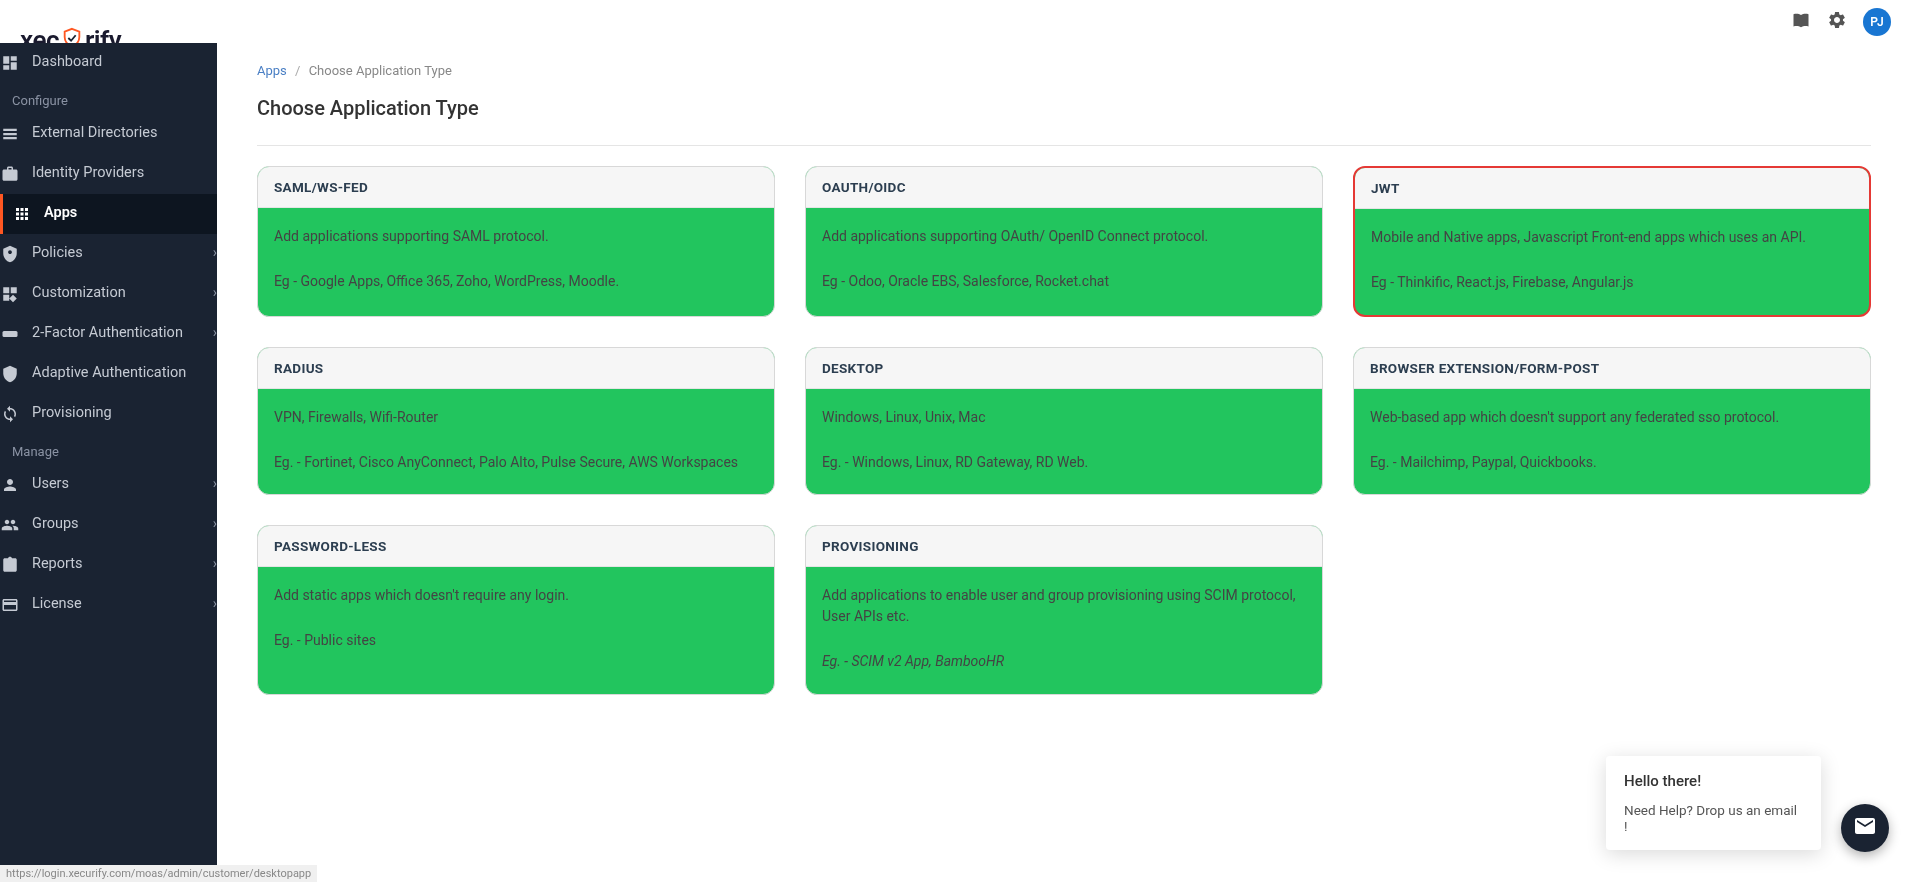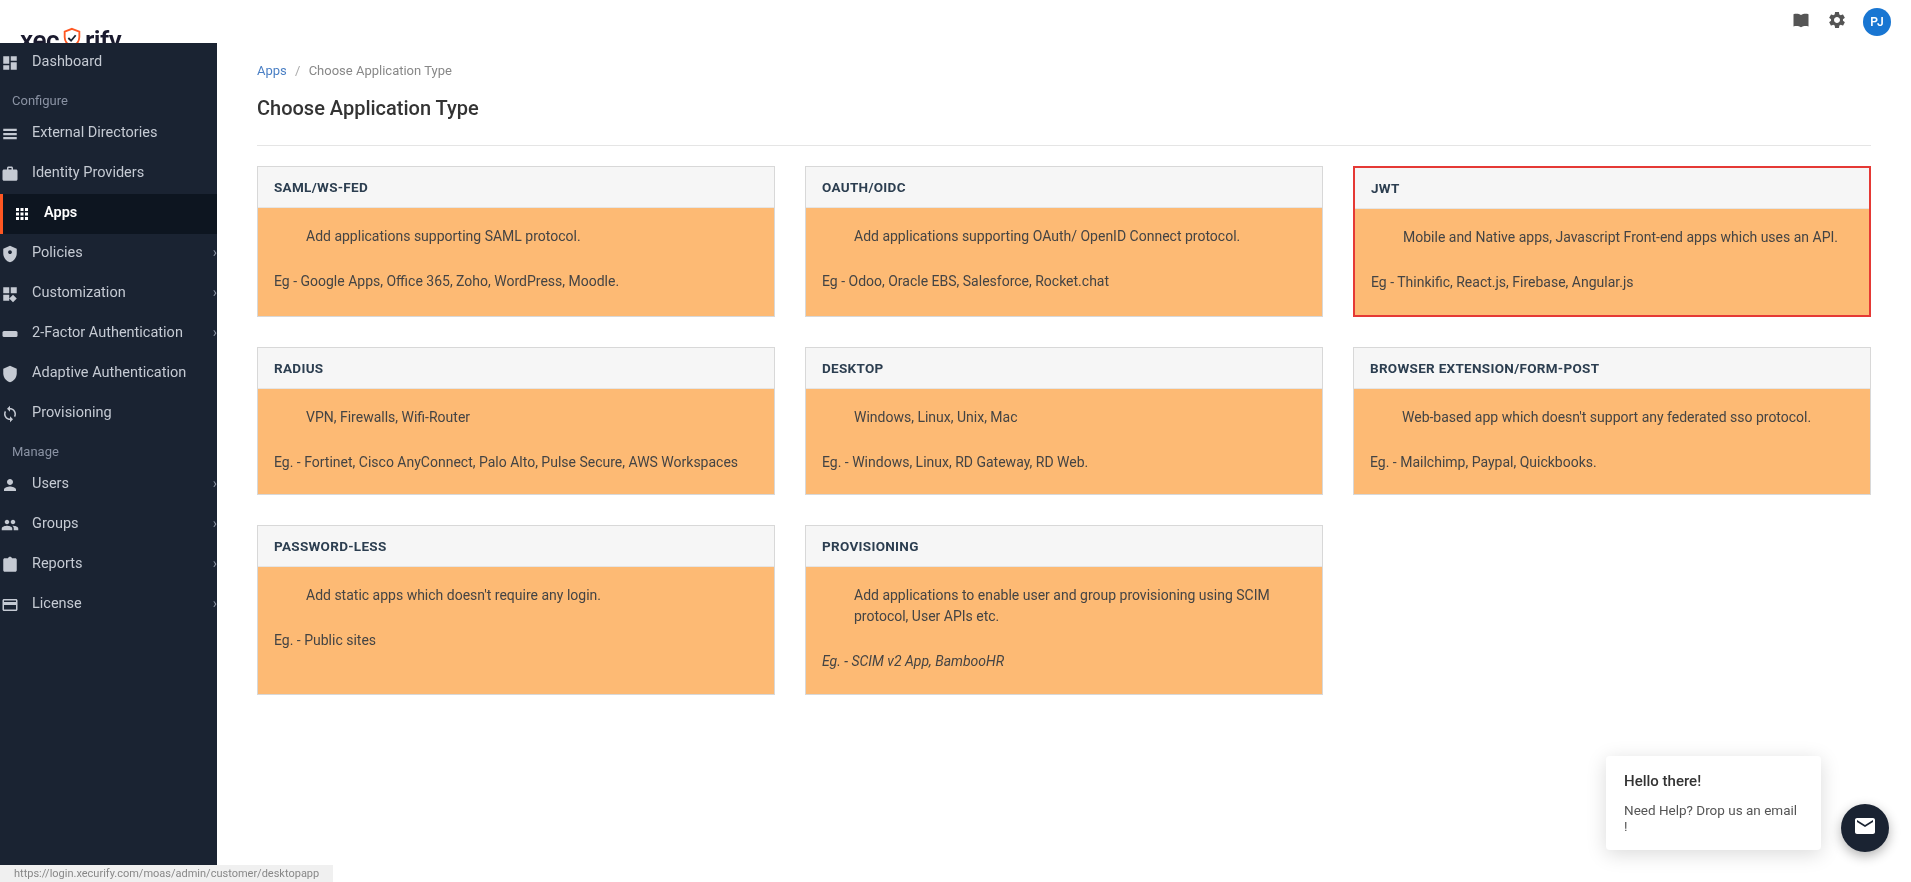--- a/index.html
+++ b/index.html
@@ -24,34 +24,34 @@
 .sidebar-section { padding: 10px 12px 6px; font-size: 13px; color: #8a92a3; }
 
 .main { flex: 1; overflow-y: auto; background: #fff; padding: 20px 40px 40px 40px; }
 .breadcrumb { font-size: 13px; color: #888; margin-bottom: 18px; }
 .breadcrumb a { color: #4a7fc4; text-decoration: none; }
 .breadcrumb-sep { margin: 0 5px; color: #aaa; }
 .page-title { font-size: 20px; font-weight: 500; color: #333; margin-bottom: 25px; }
 .divider { border: none; border-top: 1px solid #e5e5e5; margin-bottom: 20px; }
 
 .cards { display: grid; grid-template-columns: repeat(3, 1fr); gap: 30px; }
-.card { border: 1px solid #d8d8d8; border-radius: 0; overflow: hidden; cursor: pointer; background: #fdba74; }
+.card { border: 1px solid #d8d8d8; border-radius: 12px; overflow: hidden; cursor: pointer; background: #22c55e; }
 .card.highlighted { border: 2px solid #e53935; }
 .card-header { background: #f6f6f6; padding: 12px 16px; font-size: 13.5px; font-weight: 700; color: #2c3e50; letter-spacing: 0.3px; border-bottom: 1px solid #e5e5e5; }
 .card-body { padding: 18px 16px 22px; }
-.card-desc { font-size: 14px; color: #444; margin-bottom: 25px; line-height: 1.5; margin-left: 32px; }
+.card-desc { font-size: 14px; color: #444; margin-bottom: 25px; line-height: 1.5; }
 .card-eg { font-size: 14px; color: #444; line-height: 1.4; }
 .card-eg.italic { font-style: italic; }
 
 .chat-popup { position: fixed; right: 90px; bottom: 32px; background: #fff; border-radius: 4px; box-shadow: 0 4px 20px rgba(0,0,0,0.15); padding: 16px 18px; width: 215px; }
 .chat-title { font-size: 15px; font-weight: 500; color: #333; margin-bottom: 12px; }
 .chat-sub { font-size: 13.5px; color: #555; }
 .chat-button { position: fixed; right: 22px; bottom: 30px; width: 48px; height: 48px; border-radius: 50%; background: #1a2332; display: flex; align-items: center; justify-content: center; cursor: pointer; box-shadow: 0 4px 12px rgba(0,0,0,0.3); }
 
-.status-bar { position: fixed; left: 0; bottom: 0; font-size: 11px; color: #888; padding: 2px 14px; background: #f0f0f0; }
+.status-bar { position: fixed; left: 0; bottom: 0; font-size: 11px; color: #888; padding: 2px 6px; background: #f0f0f0; }
 </style>
 </head>
 <body>
 
 <div class="header">
   <div class="logo">
     <span class="logo-text"><span>xec</span><span class="logo-shield"><svg width="22" height="22" viewBox="0 0 24 24">
             <path d="M12 2 L20 5 L20 11 C20 16 16 20 12 22 C8 20 4 16 4 11 L4 5 Z" fill="none" stroke="#ff5722" stroke-width="2"></path>
             <path d="M8 12 L11 15 L16 9" fill="none" stroke="#1a2332" stroke-width="2"></path>
           </svg></span><span>rify</span></span>

